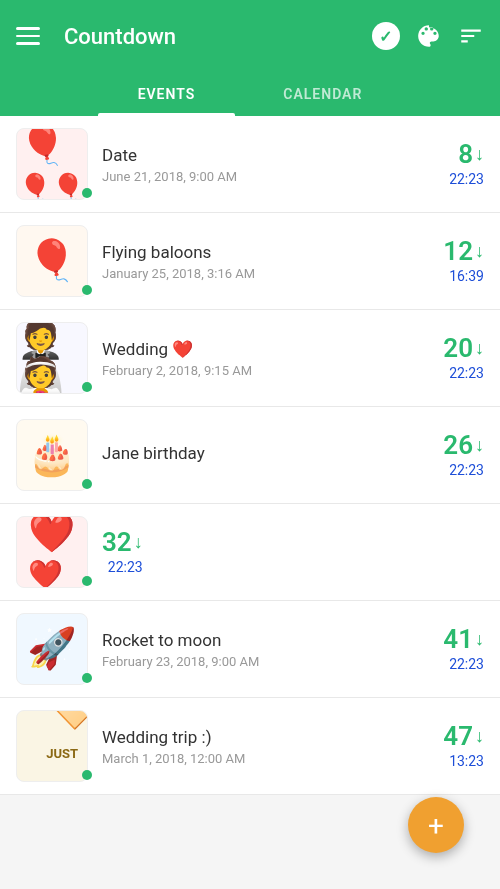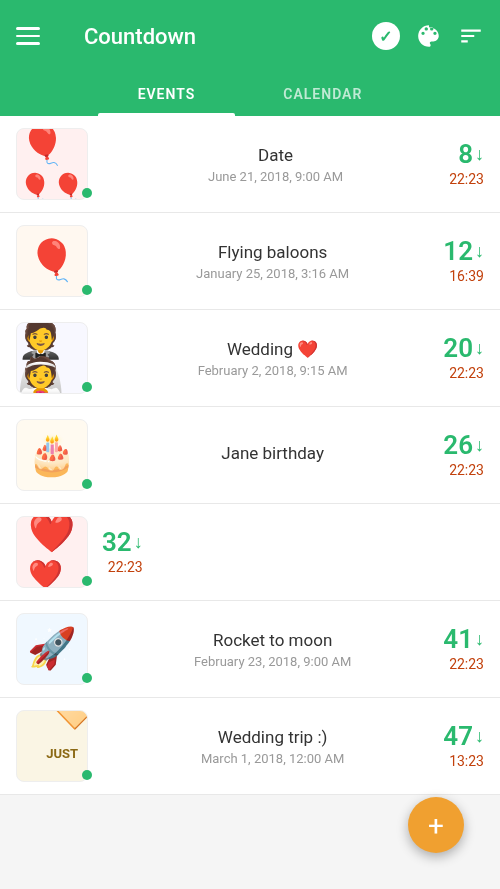--- a/index.html
+++ b/index.html
@@ -11,21 +11,20 @@
       overflow-x: hidden;
     }
 
     
     .header {
       background: #2ab96e;
       padding: 0 16px;
       display: flex;
       align-items: center;
       height: 72px;
-      gap: 20px;
     }
     .header-menu-icon {
       color: white;
       font-size: 22px;
       cursor: pointer;
       display: flex;
       flex-direction: column;
       gap: 5px;
       width: 32px;
     }
@@ -118,21 +117,20 @@
       position: absolute;
       bottom: 14px;
       left: 82px;
       width: 10px;
       height: 10px;
       background: #2ab96e;
       border-radius: 50%;
     }
     .event-info {
       flex: 1;
-      text-align: center;
     }
     .event-name {
       font-size: 17px;
       color: #333;
       font-weight: 400;
       margin-bottom: 4px;
     }
     .event-date {
       font-size: 13px;
       color: #999;
@@ -151,21 +149,21 @@
       display: flex;
       align-items: center;
     }
     .event-days .arrow {
       font-size: 18px;
       color: #2ab96e;
       margin-left: 2px;
     }
     .event-time {
       font-size: 14px;
-      color: #c2410c;
+      color: #1d4ed8;
       margin-top: 4px;
     }
 
     
     .fab {
       position: fixed;
       bottom: 36px;
       right: 36px;
       width: 56px;
       height: 56px;

